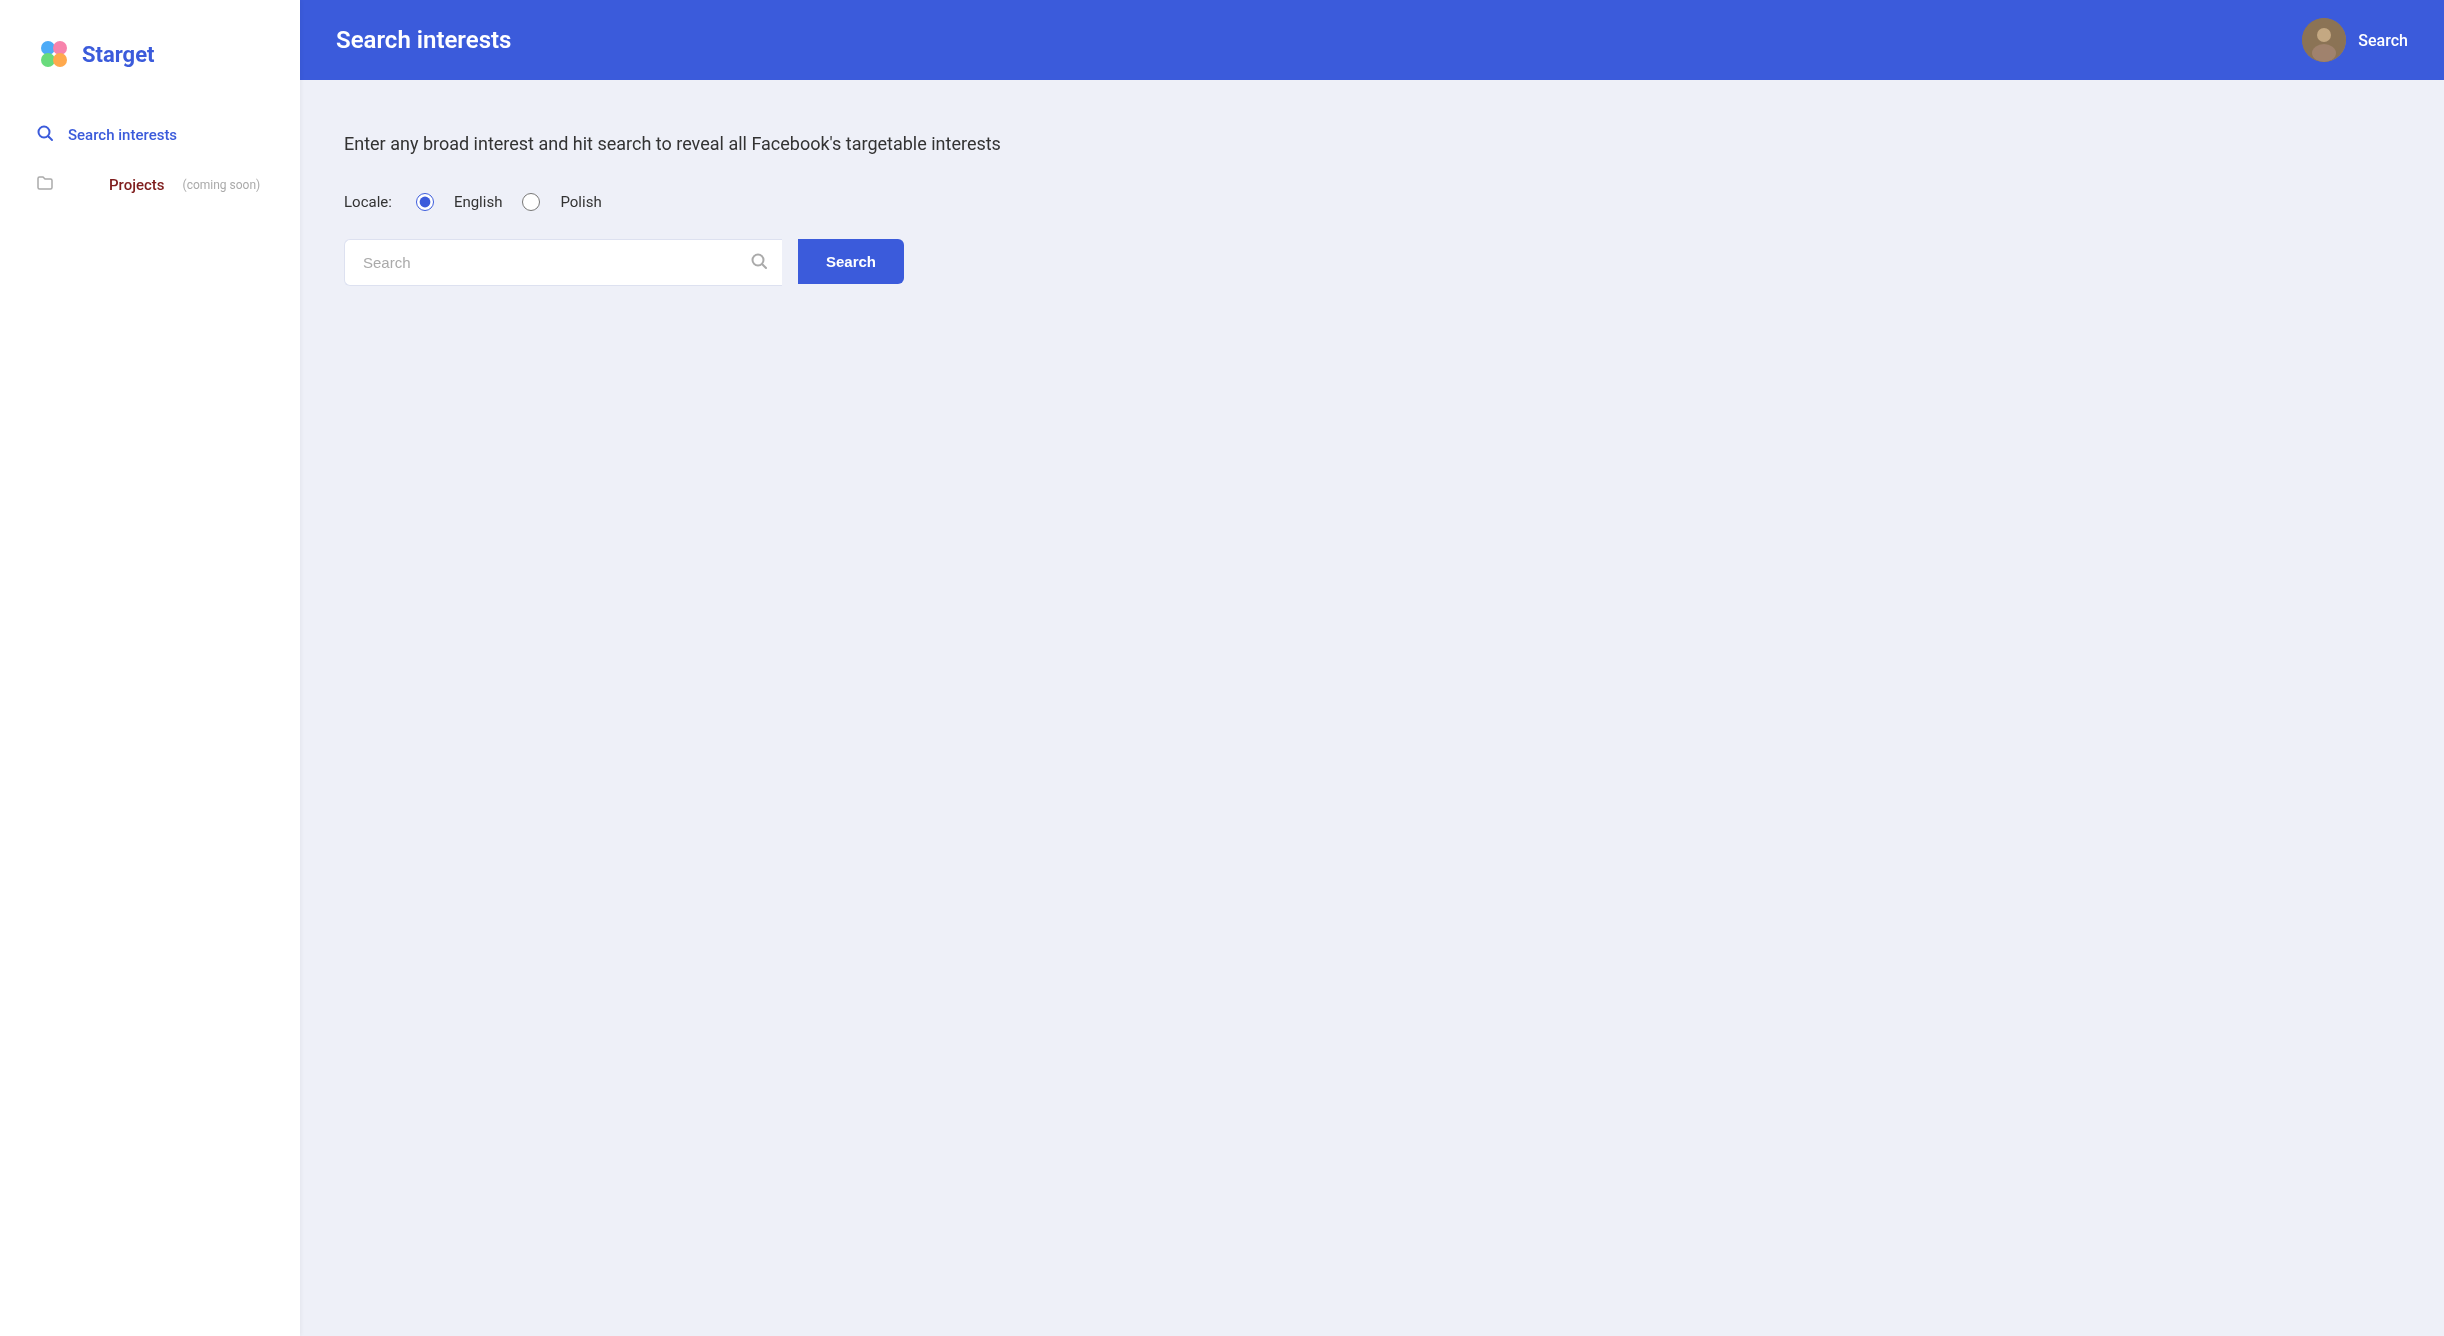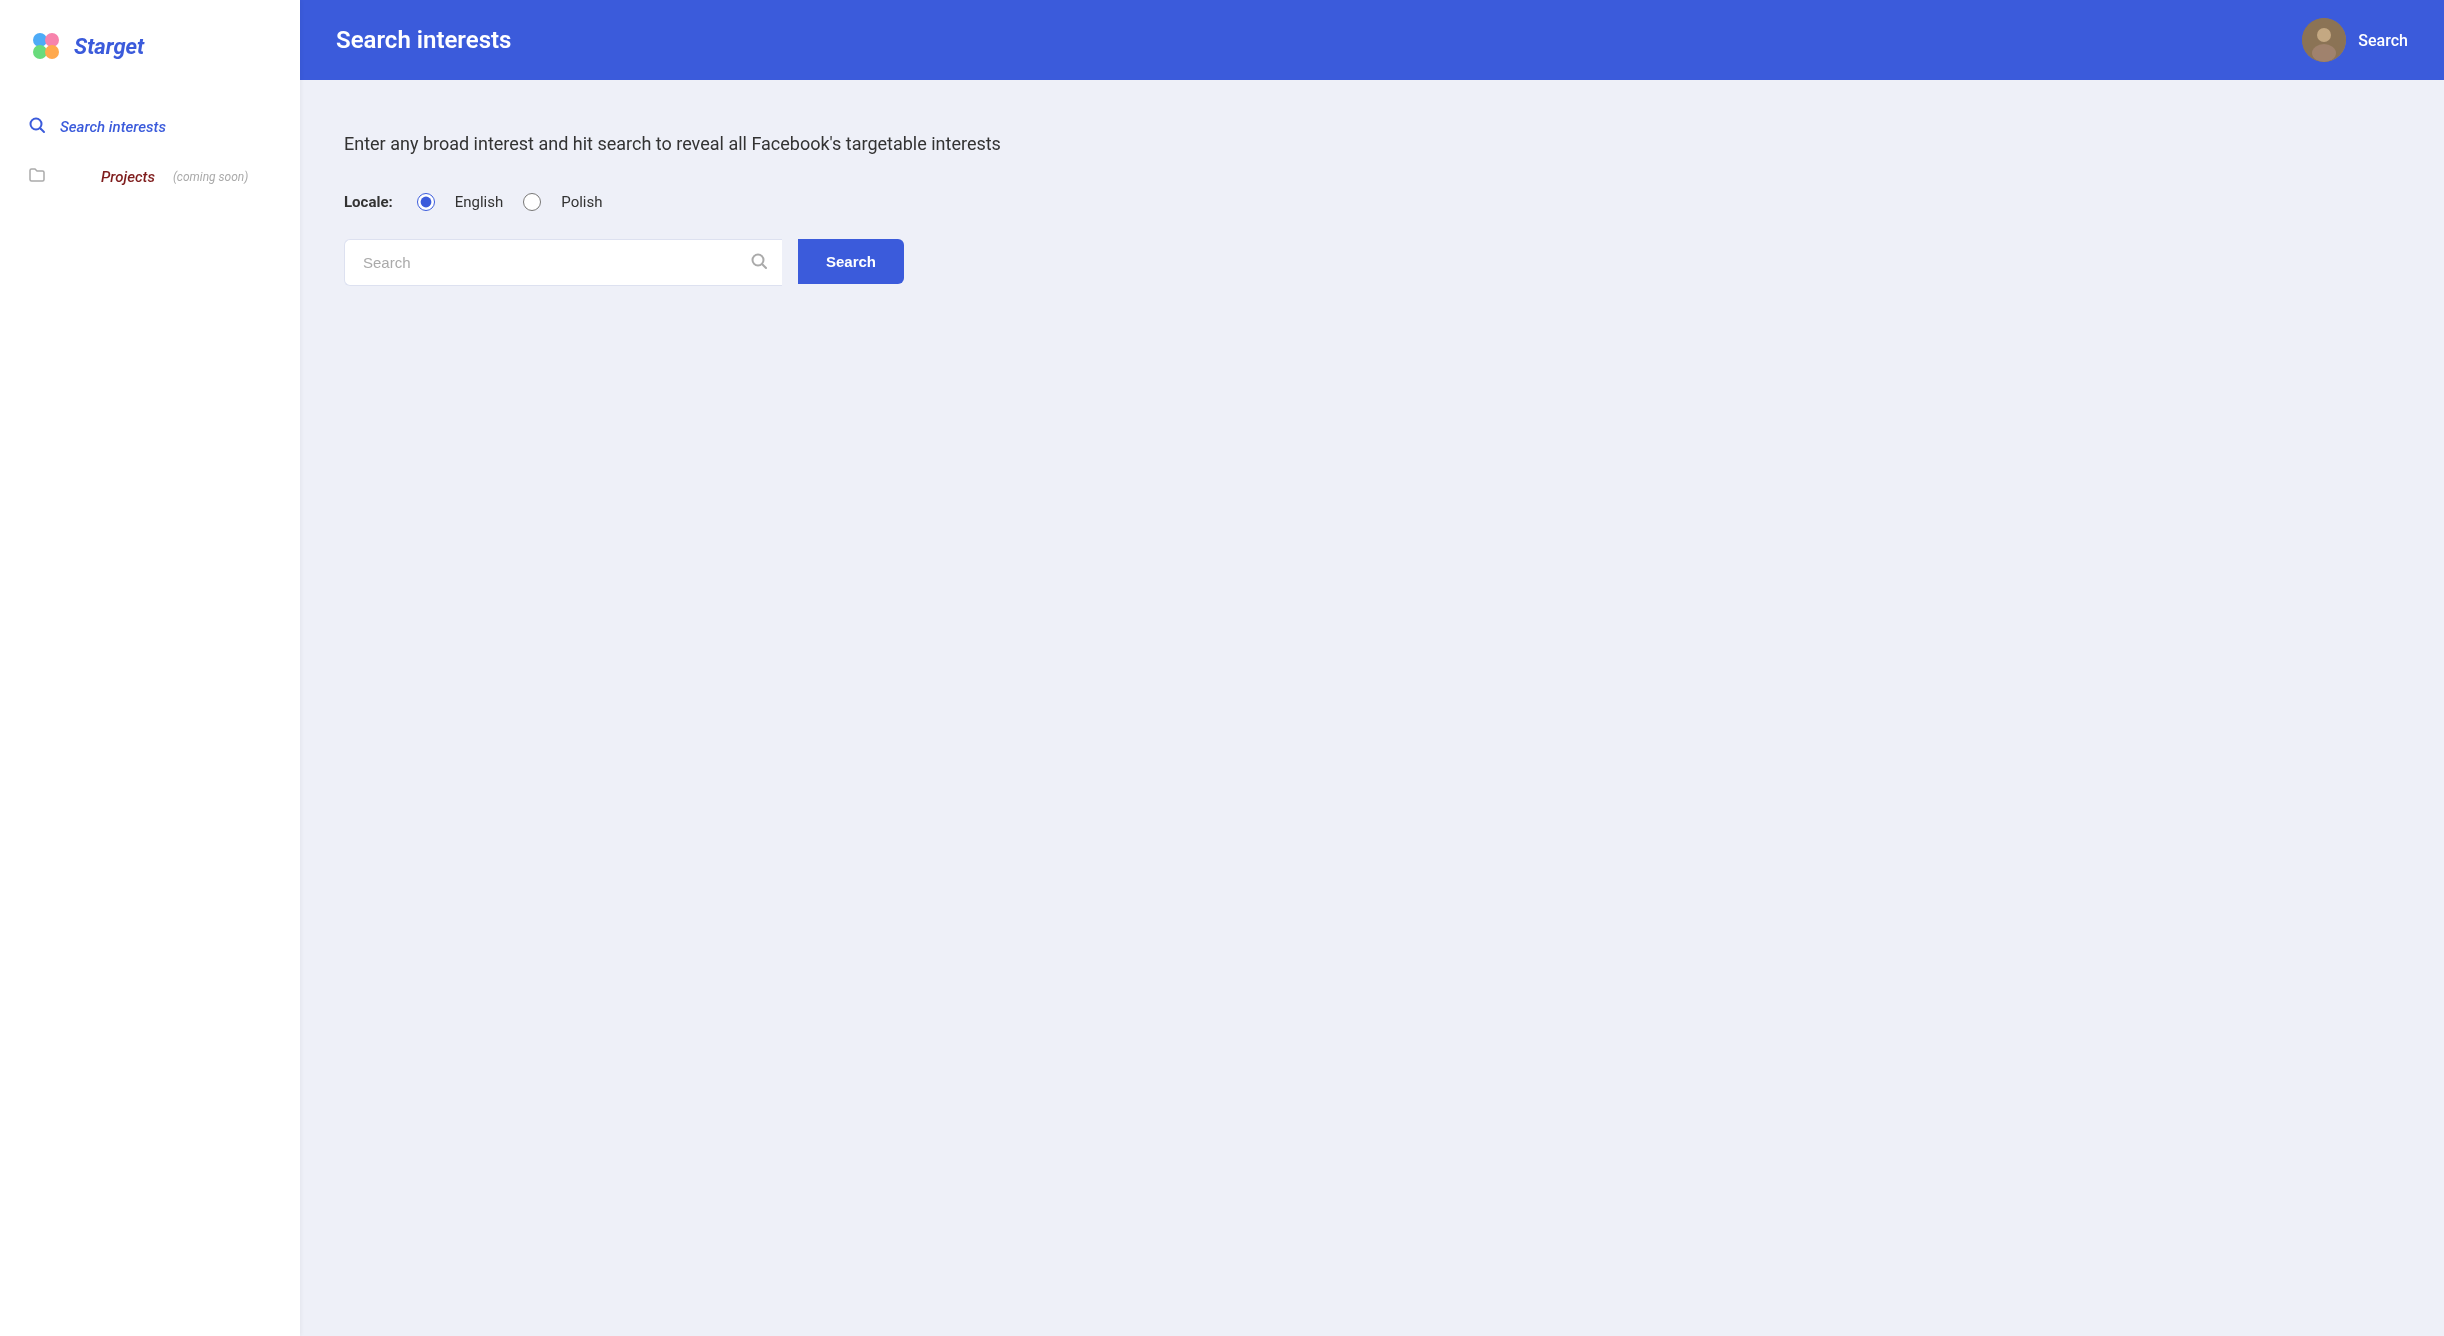--- a/index.html
+++ b/index.html
@@ -16,24 +16,23 @@
       background: #f0f2f8;
     }
 
     
     .sidebar {
       width: 300px;
       min-width: 300px;
       background: #ffffff;
       display: flex;
       flex-direction: column;
-      padding: 0;
+      padding: 8px;
       box-shadow: 1px 0 4px rgba(0,0,0,0.05);
       z-index: 10;
-      font-style: italic;
     }
 
     .sidebar-logo {
       display: flex;
       align-items: center;
       padding: 28px 28px 28px 28px;
       gap: 10px;
     }
 
     .logo-icon {
@@ -158,21 +157,21 @@
     .locale-row {
       display: flex;
       align-items: center;
       gap: 24px;
       margin-bottom: 28px;
     }
 
     .locale-label {
       font-size: 15px;
       color: #333;
-      font-weight: 700;
+      font-weight: 400;
     }
 
     .radio-group {
       display: flex;
       align-items: center;
       gap: 20px;
     }
 
     .radio-option {
       display: flex;

